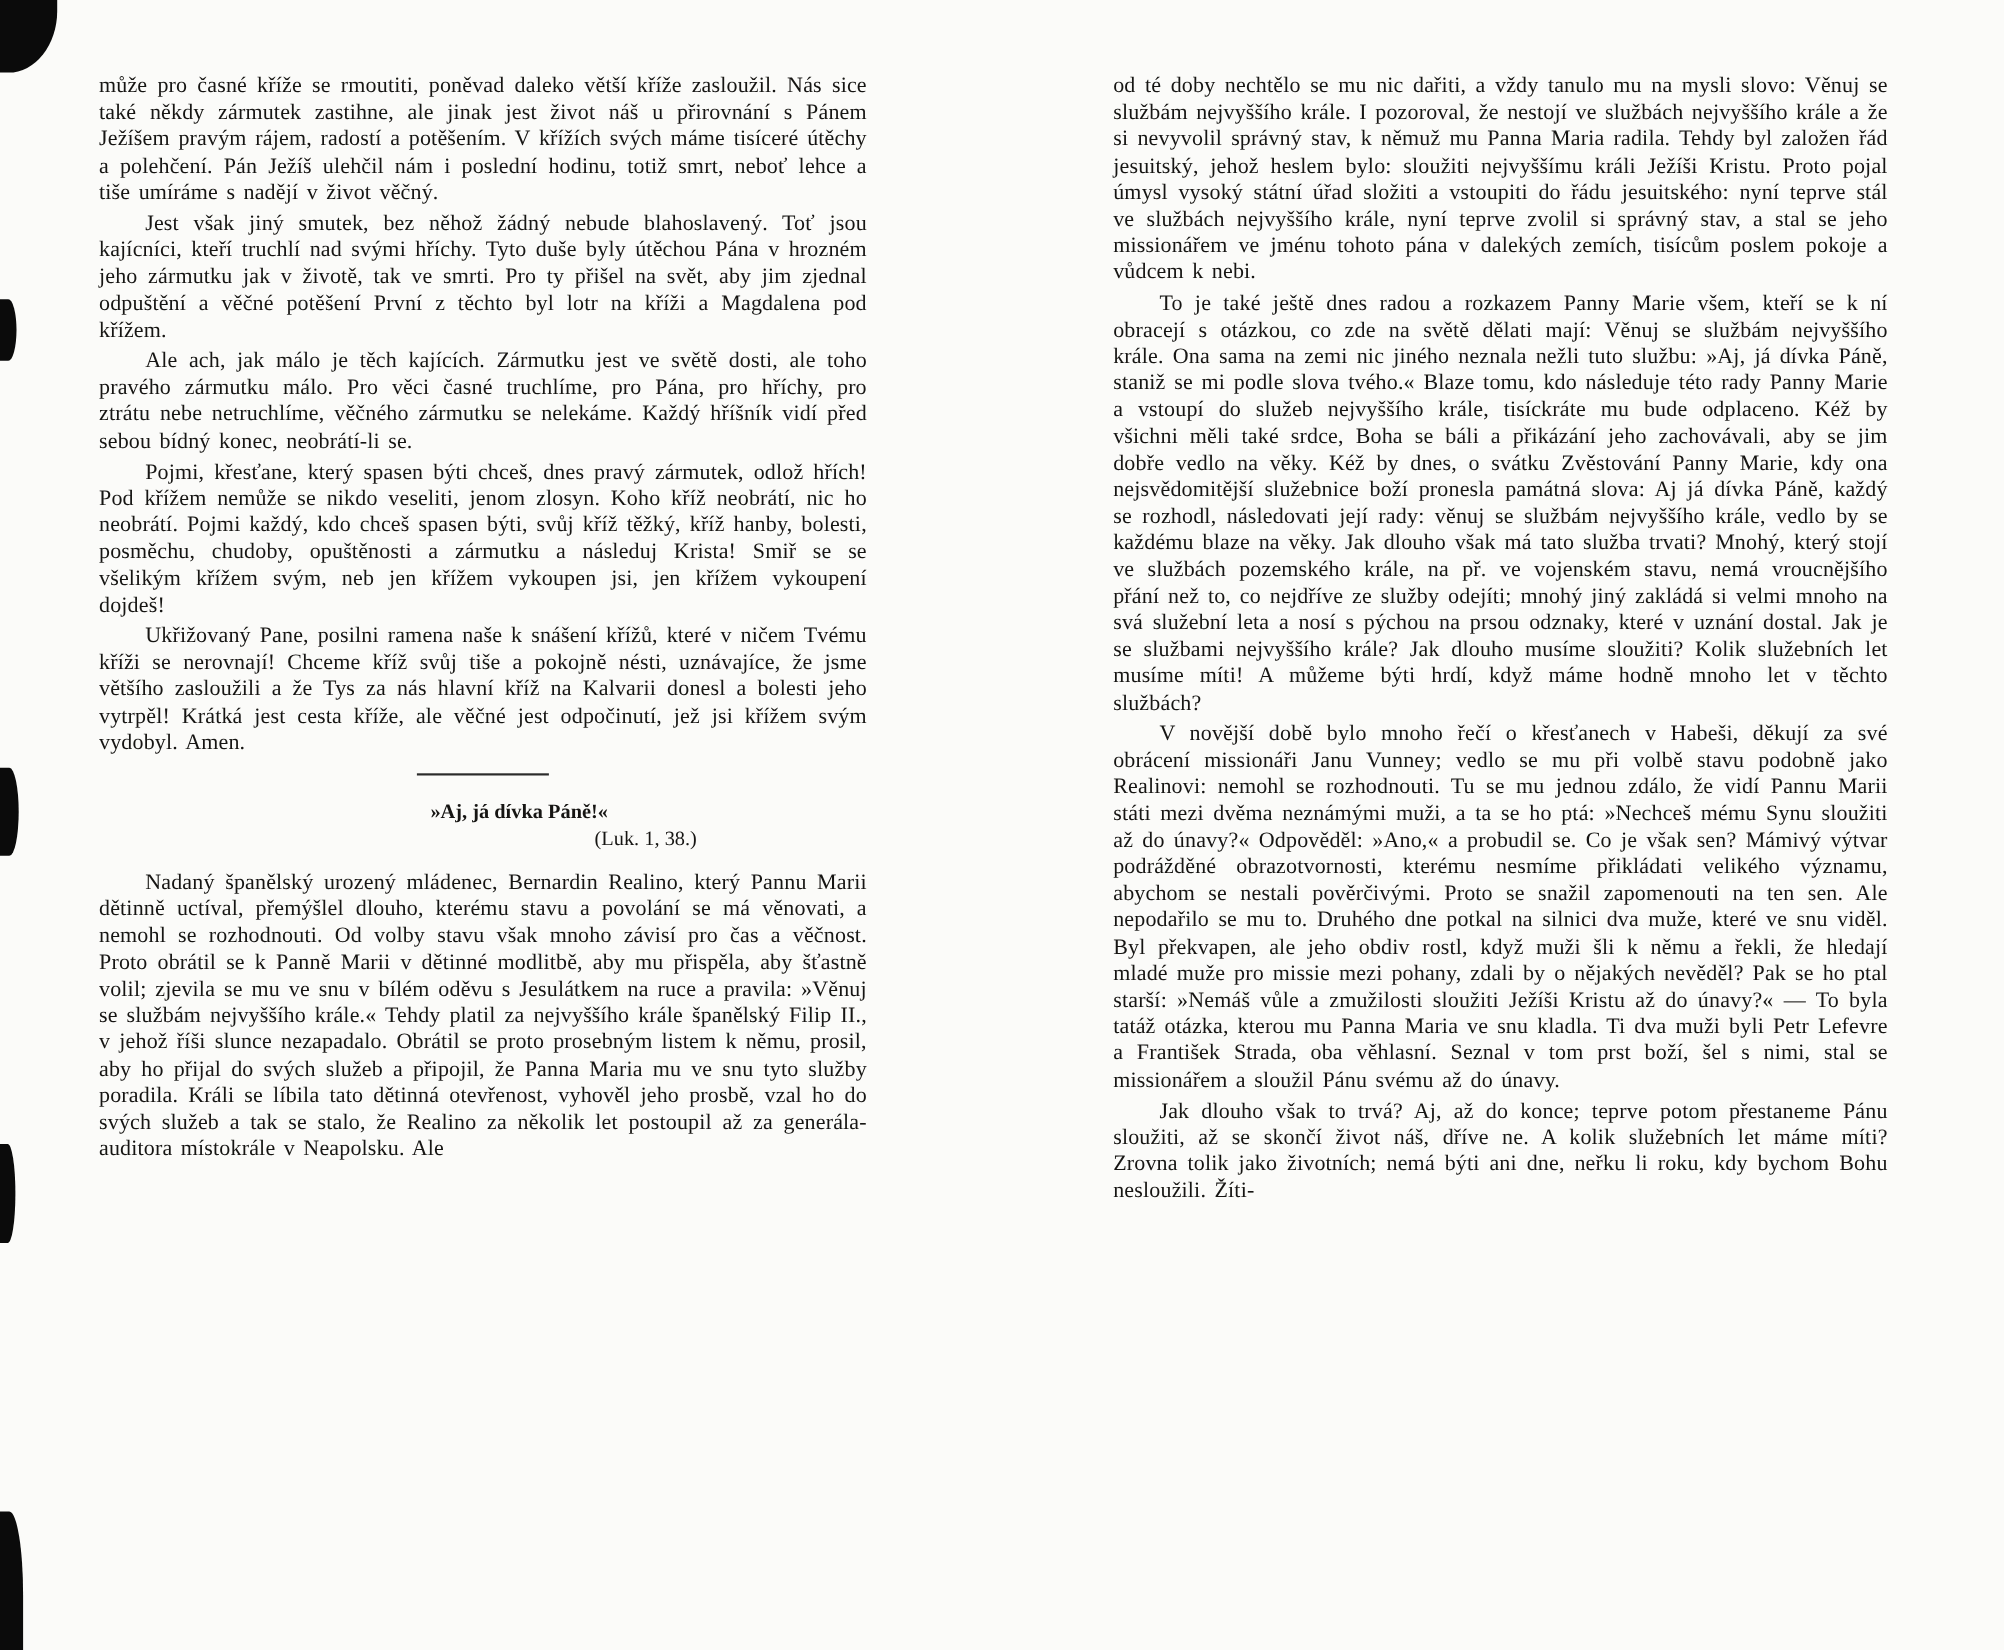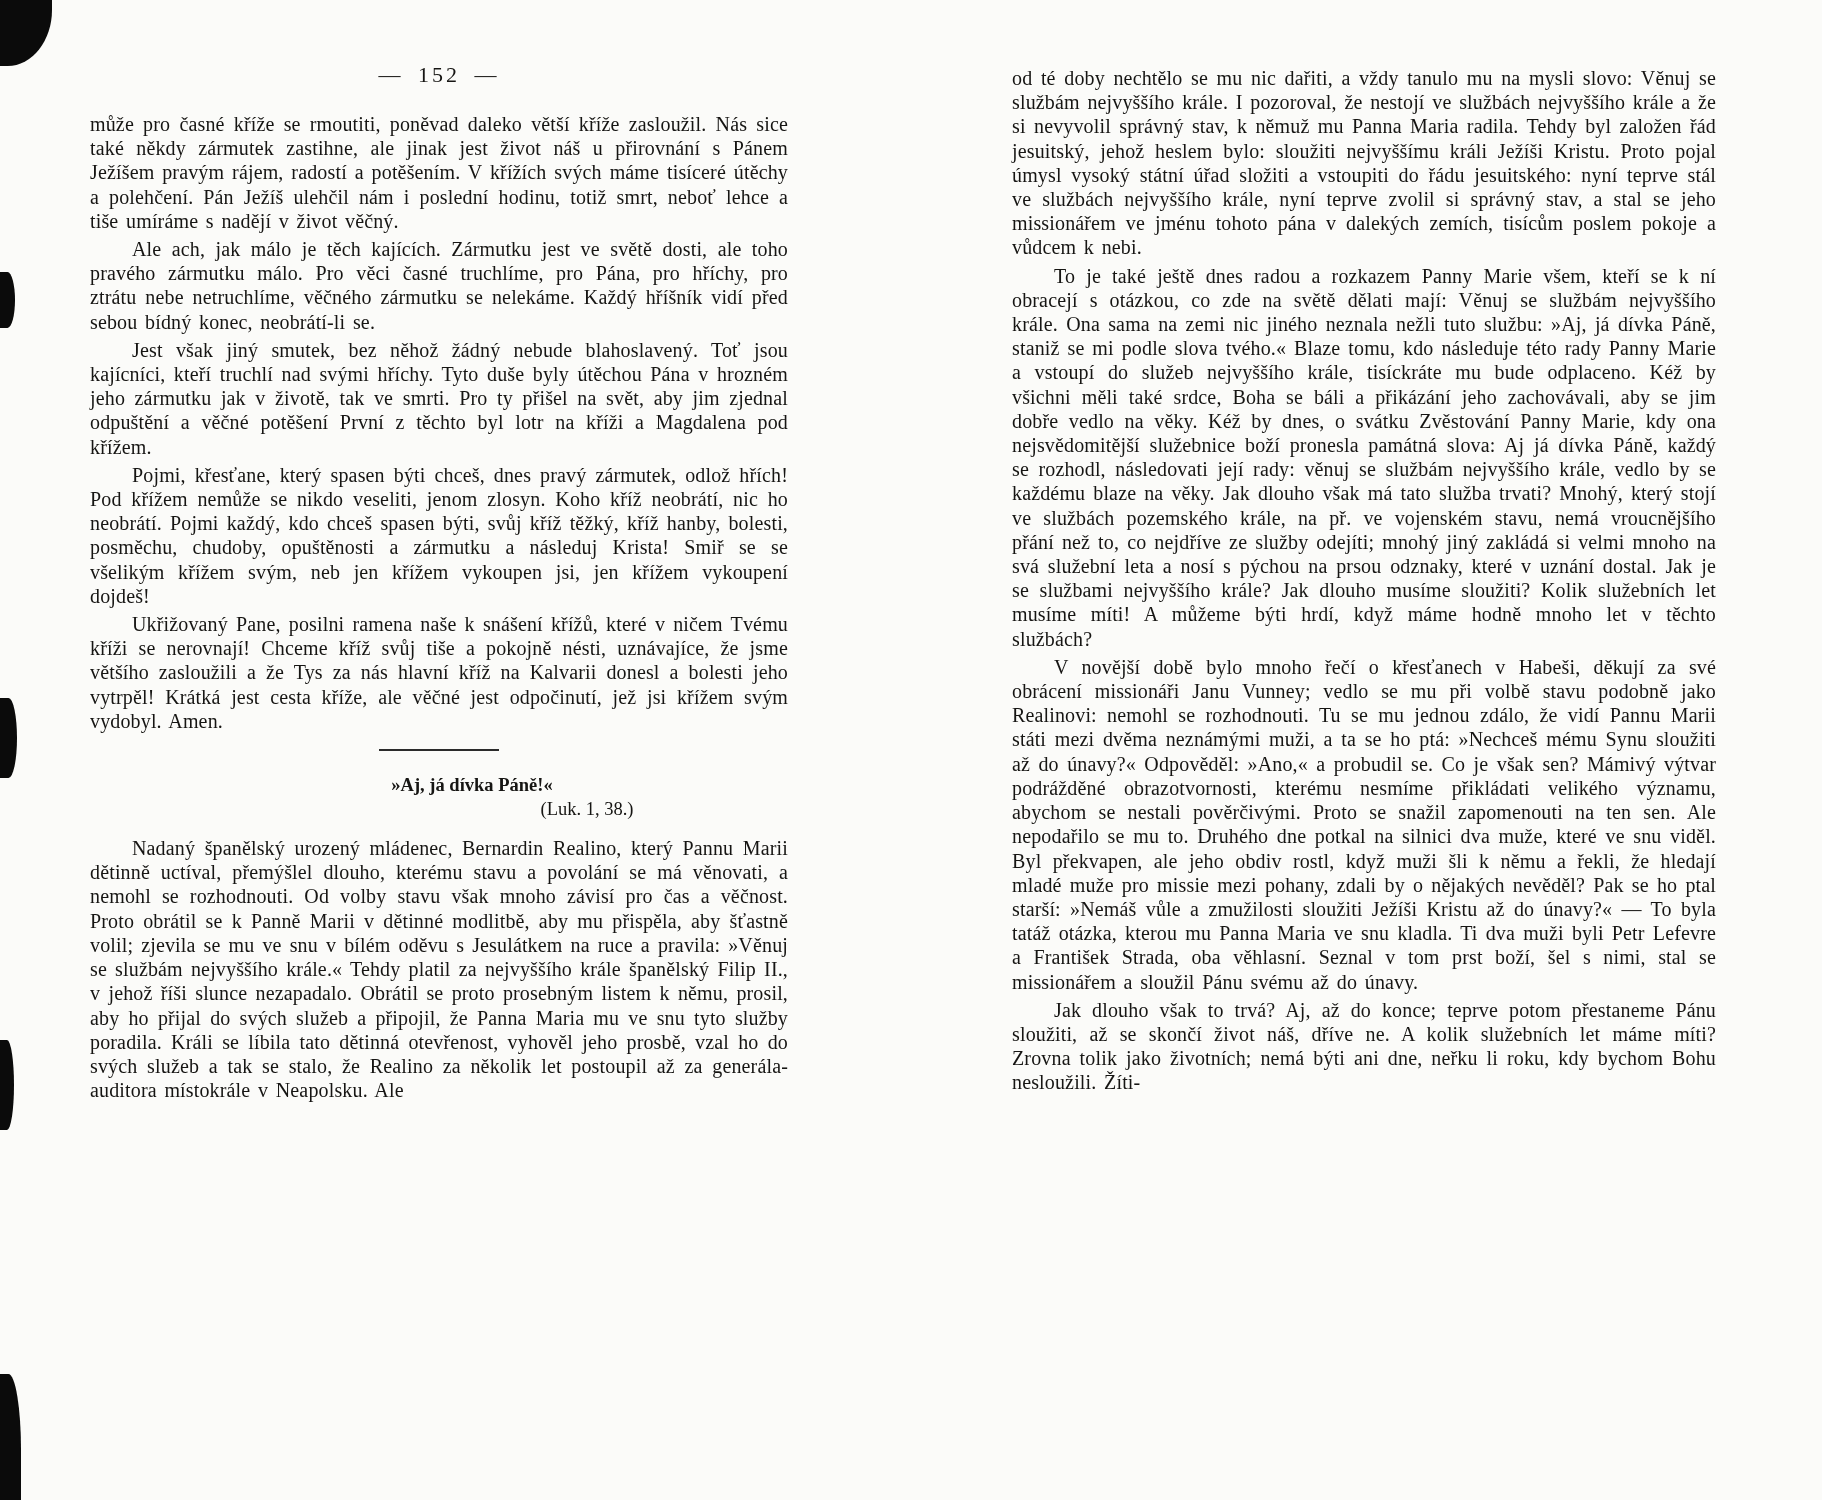--- a/index.html
+++ b/index.html
@@ -87,25 +87,24 @@
 
 <div class="scan">
 
   <div class="artifact a1"></div>
   <div class="artifact a2"></div>
   <div class="artifact a3"></div>
   <div class="artifact a4"></div>
   <div class="artifact a5"></div>
 
   <div class="page page-left">
-    <div class="page-number">— 152 —</div>
 
     <p class="body-text">může pro časné kříže se rmoutiti, poněvad daleko větší kříže zasloužil. Nás sice také někdy zármutek zastihne, ale jinak jest život náš u přirovnání s Pánem Ježíšem pravým rájem, radostí a potěšením. V křížích svých máme tisíceré útěchy a polehčení. Pán Ježíš ulehčil nám i poslední hodinu, totiž smrt, neboť lehce a tiše umíráme s nadějí v život věčný.</p>
+    <p class="body-text indent">Jest však jiný smutek, bez něhož žádný nebude blahoslavený. Toť jsou kajícníci, kteří truchlí nad svými hříchy. Tyto duše byly útěchou Pána v hrozném jeho zármutku jak v životě, tak ve smrti. Pro ty přišel na svět, aby jim zjednal odpuštění a věčné potěšení První z těchto byl lotr na kříži a Magdalena pod křížem.</p>
     <p class="body-text indent">Ale ach, jak málo je těch kajících. Zármutku jest ve světě dosti, ale toho pravého zármutku málo. Pro věci časné truchlíme, pro Pána, pro hříchy, pro ztrátu nebe netruchlíme, věčného zármutku se nelekáme. Každý hříšník vidí před sebou bídný konec, neobrátí-li se.</p>
-    <p class="body-text indent">Jest však jiný smutek, bez něhož žádný nebude blahoslavený. Toť jsou kajícníci, kteří truchlí nad svými hříchy. Tyto duše byly útěchou Pána v hrozném jeho zármutku jak v životě, tak ve smrti. Pro ty přišel na svět, aby jim zjednal odpuštění a věčné potěšení První z těchto byl lotr na kříži a Magdalena pod křížem.</p>
     <p class="body-text indent">Pojmi, křesťane, který spasen býti chceš, dnes pravý zármutek, odlož hřích! Pod křížem nemůže se nikdo veseliti, jenom zlosyn. Koho kříž neobrátí, nic ho neobrátí. Pojmi každý, kdo chceš spasen býti, svůj kříž těžký, kříž hanby, bolesti, posměchu, chudoby, opuštěnosti a zármutku a následuj Krista! Smiř se se všelikým křížem svým, neb jen křížem vykoupen jsi, jen křížem vykoupení dojdeš!</p>
     <p class="body-text indent">Ukřižovaný Pane, posilni ramena naše k snášení křížů, které v ničem Tvému kříži se nerovnají! Chceme kříž svůj tiše a pokojně nésti, uznávajíce, že jsme většího zasloužili a že Tys za nás hlavní kříž na Kalvarii donesl a bolesti jeho vytrpěl! Krátká jest cesta kříže, ale věčné jest odpočinutí, jež jsi křížem svým vydobyl. Amen.</p>
 
     <div class="rule"></div>
 
     <div class="quote">»Aj, já dívka Páně!«</div>
     <div class="quote-source">(Luk. 1, 38.)</div>
 
     <p class="body-text indent resume">Nadaný španělský urozený mládenec, Bernardin Realino, který Pannu Marii dětinně uctíval, přemýšlel dlouho, kterému stavu a povolání se má věnovati, a nemohl se rozhodnouti. Od volby stavu však mnoho závisí pro čas a věčnost. Proto obrátil se k Panně Marii v dětinné modlitbě, aby mu přispěla, aby šťastně volil; zjevila se mu ve snu v bílém oděvu s Jesulátkem na ruce a pravila: »Věnuj se službám nejvyššího krále.« Tehdy platil za nejvyššího krále španělský Filip II., v jehož říši slunce nezapadalo. Obrátil se proto prosebným listem k němu, prosil, aby ho přijal do svých služeb a připojil, že Panna Maria mu ve snu tyto služby poradila. Králi se líbila tato dětinná otevřenost, vyhověl jeho prosbě, vzal ho do svých služeb a tak se stalo, že Realino za několik let postoupil až za generála-auditora místokrále v Neapolsku. Ale</p>
   </div>

